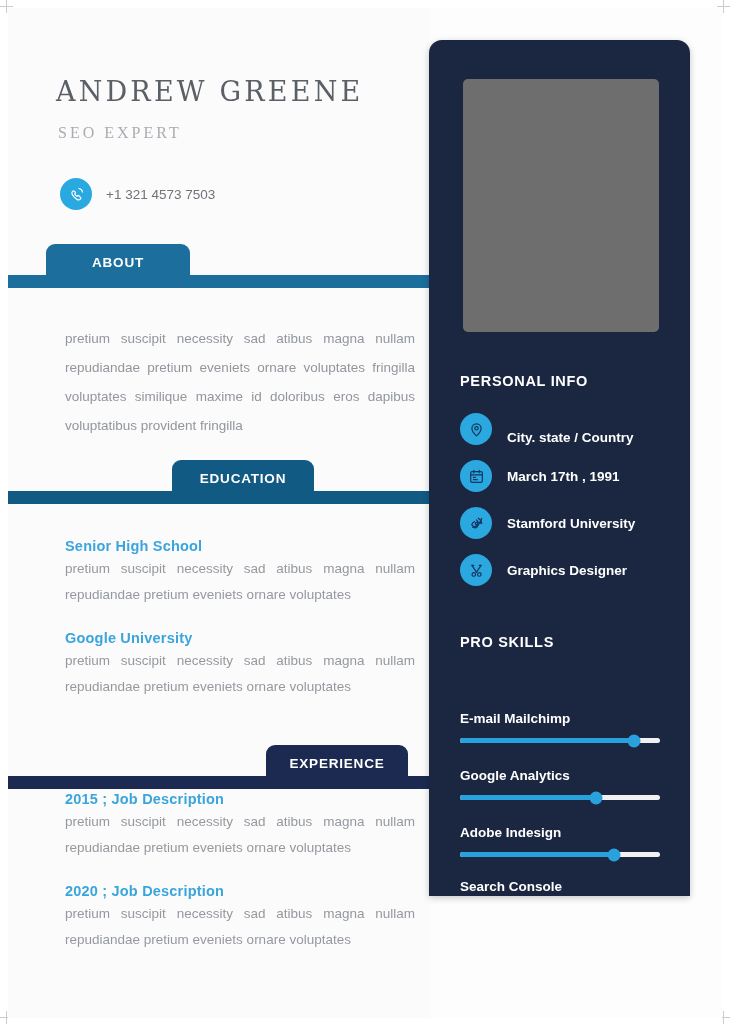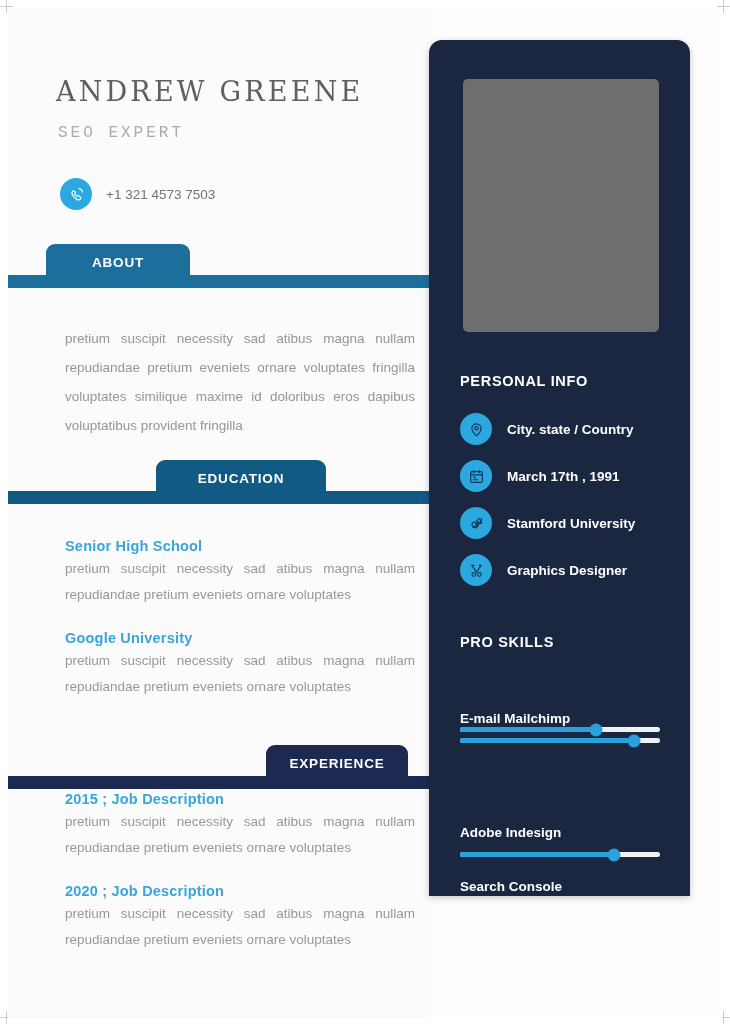--- a/index.html
+++ b/index.html
@@ -60,21 +60,21 @@
     font-size: 27px;
     letter-spacing: 3.2px;
     color: #5b5f66;
     white-space: nowrap;
     font-weight: 400;
   }
   .role {
     position: absolute;
     left: 50px;
     top: 116px;
-    font-family: Liberation Mono, monospace;
+    font-family: Liberation Serif, serif;
     font-size: 16px;
     letter-spacing: 3.0px;
     color: #a9acb2;
     white-space: nowrap;
   }
 
   .contact-row {
     position: absolute;
     left: 52px;
     top: 170px;
@@ -306,21 +306,21 @@
         <div class="tab-bar">
           <div class="tab-strip"></div>
           <div class="tab" style="left:38px; width:144px;">ABOUT</div>
         </div>
       </div>
       <div class="sec-body body-text" style="top:316px;">pretium suscipit necessity sad atibus magna nullam repudiandae pretium eveniets ornare voluptates fringilla voluptates similique maxime id doloribus eros dapibus voluptatibus provident fringilla</div>
 
       <div class="section education" style="top:452px;">
         <div class="tab-bar">
           <div class="tab-strip"></div>
-          <div class="tab" style="left:148px; width:170px;">EDUCATION</div>
+          <div class="tab" style="left:164px; width:142px;">EDUCATION</div>
         </div>
       </div>
       <div class="sec-body" style="top:530px;">
         <div class="entry">
           <p class="entry-title">Senior High School</p>
           <p class="entry-desc">pretium suscipit necessity sad atibus magna nullam repudiandae pretium eveniets ornare voluptates</p>
         </div>
         <div class="entry">
           <p class="entry-title">Google University</p>
           <p class="entry-desc">pretium suscipit necessity sad atibus magna nullam repudiandae pretium eveniets ornare voluptates</p>
@@ -345,21 +345,21 @@
       </div>
 
     </div>
 
     <div class="sidebar">
 
       <div class="photo"></div>
 
       <div class="side-h" style="top:333px;">PERSONAL INFO</div>
 
-      <div class="info-item" style="top:373px;">
+      <div class="info-item" style="top:373px;align-items:flex-end;">
         <span class="info-ic">
           <svg width="17" height="17" viewBox="0 0 24 24" fill="none" stroke="#13365c" stroke-width="1.7" stroke-linecap="round" stroke-linejoin="round">
             <path d="M12 21s6.5-6.1 6.5-10.5A6.5 6.5 0 0 0 5.5 10.5C5.5 14.9 12 21 12 21z"></path>
             <circle cx="12" cy="10.3" r="2.4"></circle>
           </svg>
         </span>
         <span class="info-tx">City. state / Country</span>
       </div>
 
       <div class="info-item" style="top:420px;">
@@ -403,20 +403,21 @@
 
       <div class="skill" style="top:630px;">
         <div class="skill-name">E-mail Mailchimp</div>
         <div class="track">
           <div class="fill" style="width:87%;"></div>
           <div class="knob" style="left:87%;"></div>
         </div>
       </div>
 
       <div class="skill" style="top:687px;">
+        <div class="skill-name">Google Analytics</div>
         <div class="track">
           <div class="fill" style="width:68%;"></div>
           <div class="knob" style="left:68%;"></div>
         </div>
       </div>
 
       <div class="skill" style="top:798px;">
         <div class="skill-name">Search Console</div>
         <div class="track">
           <div class="fill" style="width:72%;"></div>

